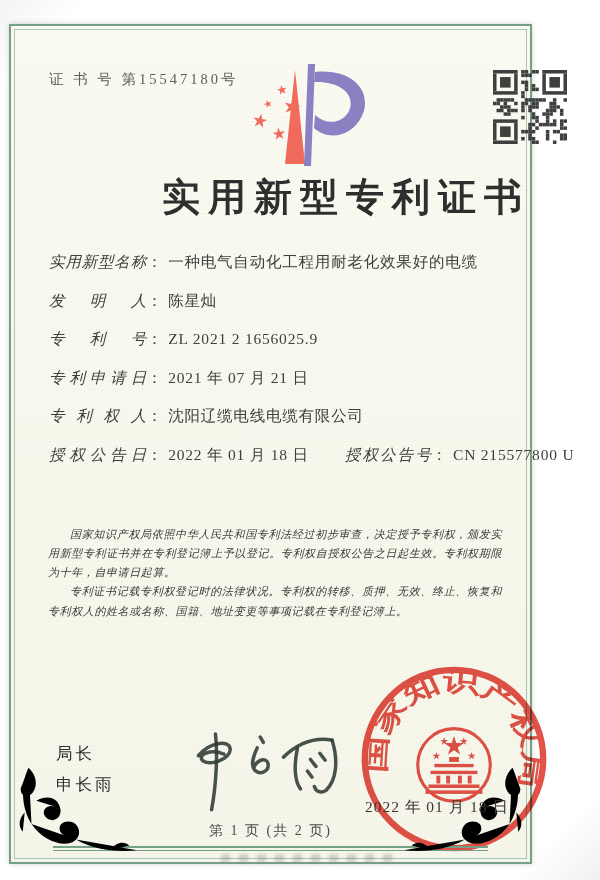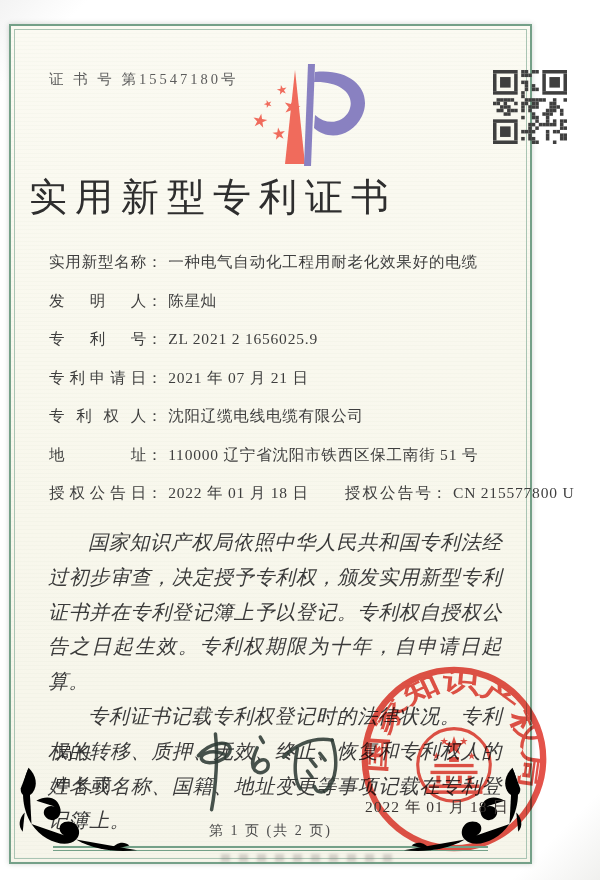--- a/index.html
+++ b/index.html
@@ -28,39 +28,39 @@
   }
   
   .cert-number{
     position:absolute; left:38px; top:44px; font-size:14.5px;
     letter-spacing:3px; color:#5c5c5c;
   }
   .logo{ position:absolute; left:224px; top:38px; width:132px; height:104px; }
   .qr{ position:absolute; left:482px; top:44px; width:74px; height:74px; }
   .title{
     position:absolute; left:0; top:146px; width:100%;
-    text-align:left; font-size:38px; letter-spacing:8px;
-    color:#2e2e2e; font-weight:400;margin-left:18px;
+    text-align:right; font-size:38px; letter-spacing:8px;
+    color:#2e2e2e; font-weight:700;
   }
   
   .fields{ position:absolute; left:38px; top:224px; right:26px; font-size:15.5px; color:#3e3e3e; }
   .field-row{ height:24px; line-height:24px; margin-bottom:14.5px; white-space:nowrap; }
   .flabel{
     display:inline-block; width:6.3em; text-align:justify; text-align-last:justify;
-    vertical-align:top; letter-spacing:.5px;
+    vertical-align:top; letter-spacing:.5px;font-style:italic;
   }
   .fcolon{ display:inline-block; margin-right:6px; }
   .fvalue{ letter-spacing:.8px; }
   .grant-row .pair{ display:inline-block; }
   .grant-row .pair.right{ margin-left:32px; }
   .grant-row .pair.right .flabel{ width:5.6em; }
   
   .body-text{
     position:absolute; left:37px; right:28px; top:499px;
-    font-size:20px; line-height:1.74; color:#3a3a3a;
+    font-size:11px; line-height:1.74; color:#3a3a3a;
     font-style:italic; letter-spacing:.6px; text-align:justify;
   }
   .body-text p{ text-indent:2em; }
   
   .signer{
     position:absolute; left:45px; top:712px; font-size:16.5px;
     letter-spacing:3px; color:#2f2f2f; line-height:31px; font-style:normal;
   }
   .signature{ position:absolute; left:172px; top:686px; width:170px; height:115px; }
   .signature path{ stroke:#2e3a34; stroke-width:4.5; fill:none;
@@ -268,23 +268,20 @@
     </div>
     <div class="field-row">
       <span class="flabel">专利号</span><span class="fcolon">：</span><span class="fvalue">ZL 2021 2 1656025.9</span>
     </div>
     <div class="field-row">
       <span class="flabel">专利申请日</span><span class="fcolon">：</span><span class="fvalue">2021 年 07 月 21 日</span>
     </div>
     <div class="field-row">
       <span class="flabel">专利权人</span><span class="fcolon">：</span><span class="fvalue">沈阳辽缆电线电缆有限公司</span>
     </div>
-    <div class="field-row">
-      <span class="flabel">地址</span><span class="fcolon">：</span><span class="fvalue">110000 辽宁省沈阳市铁西区保工南街 51 号</span>
-    </div>
     <div class="field-row grant-row">
       <span class="pair">
         <span class="flabel">授权公告日</span><span class="fcolon">：</span><span class="fvalue">2022 年 01 月 18 日</span>
       </span>
       <span class="pair right">
         <span class="flabel">授权公告号</span><span class="fcolon">：</span><span class="fvalue">CN 215577800 U</span>
       </span>
     </div>
   </div>
 

